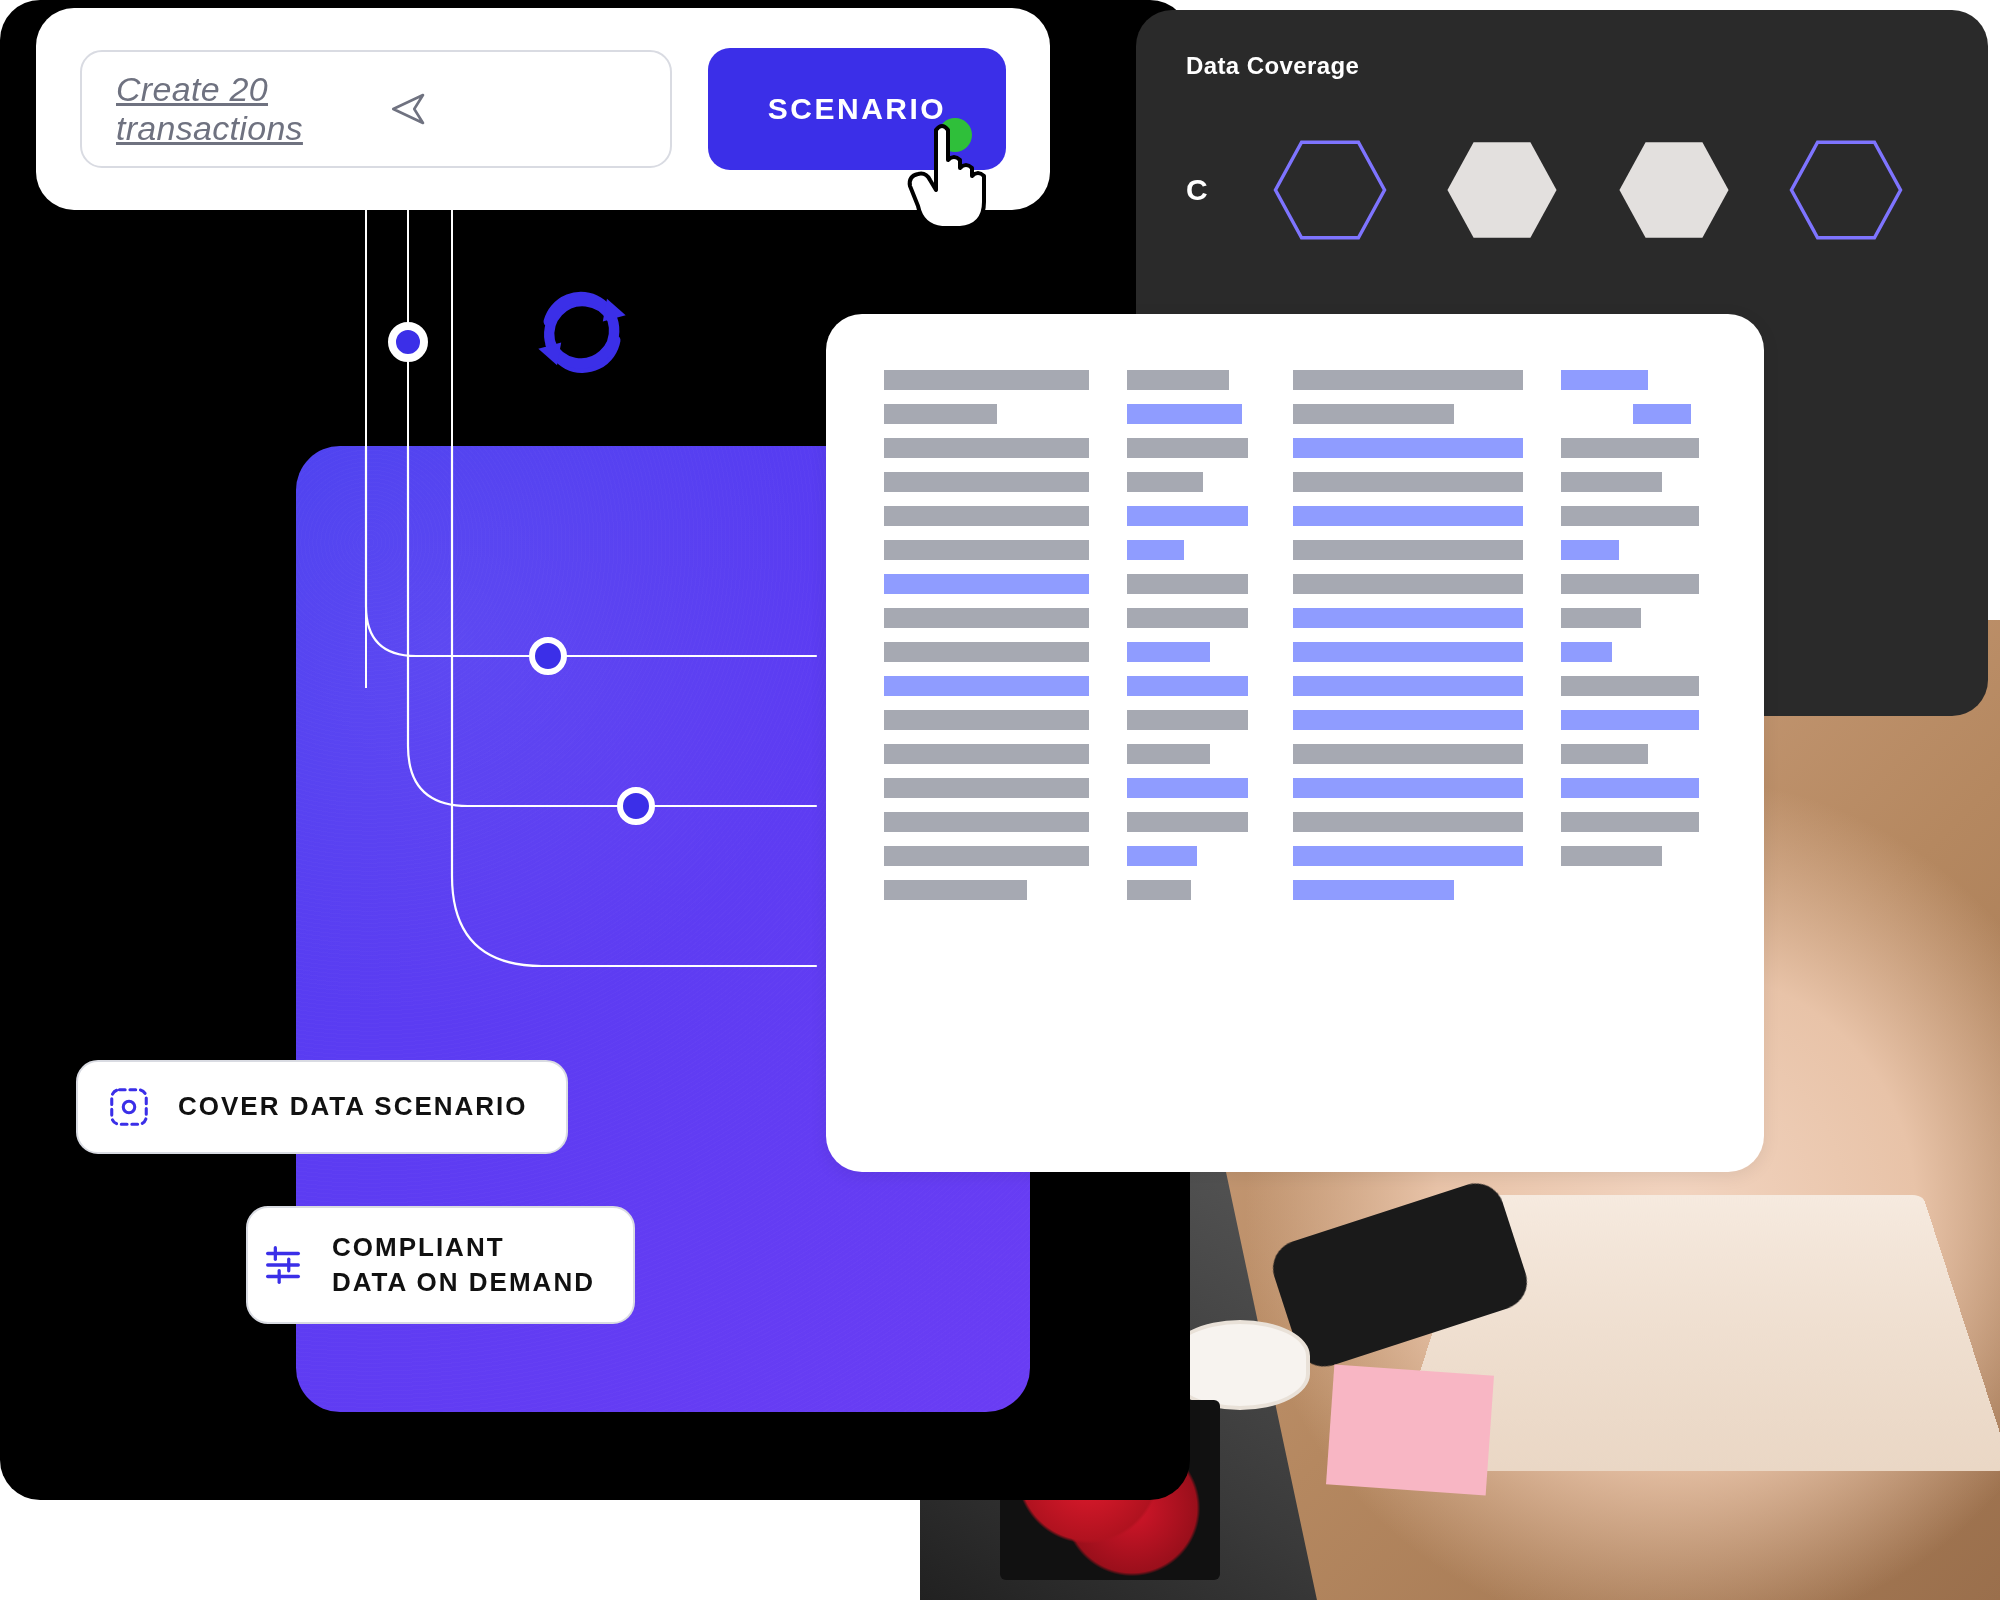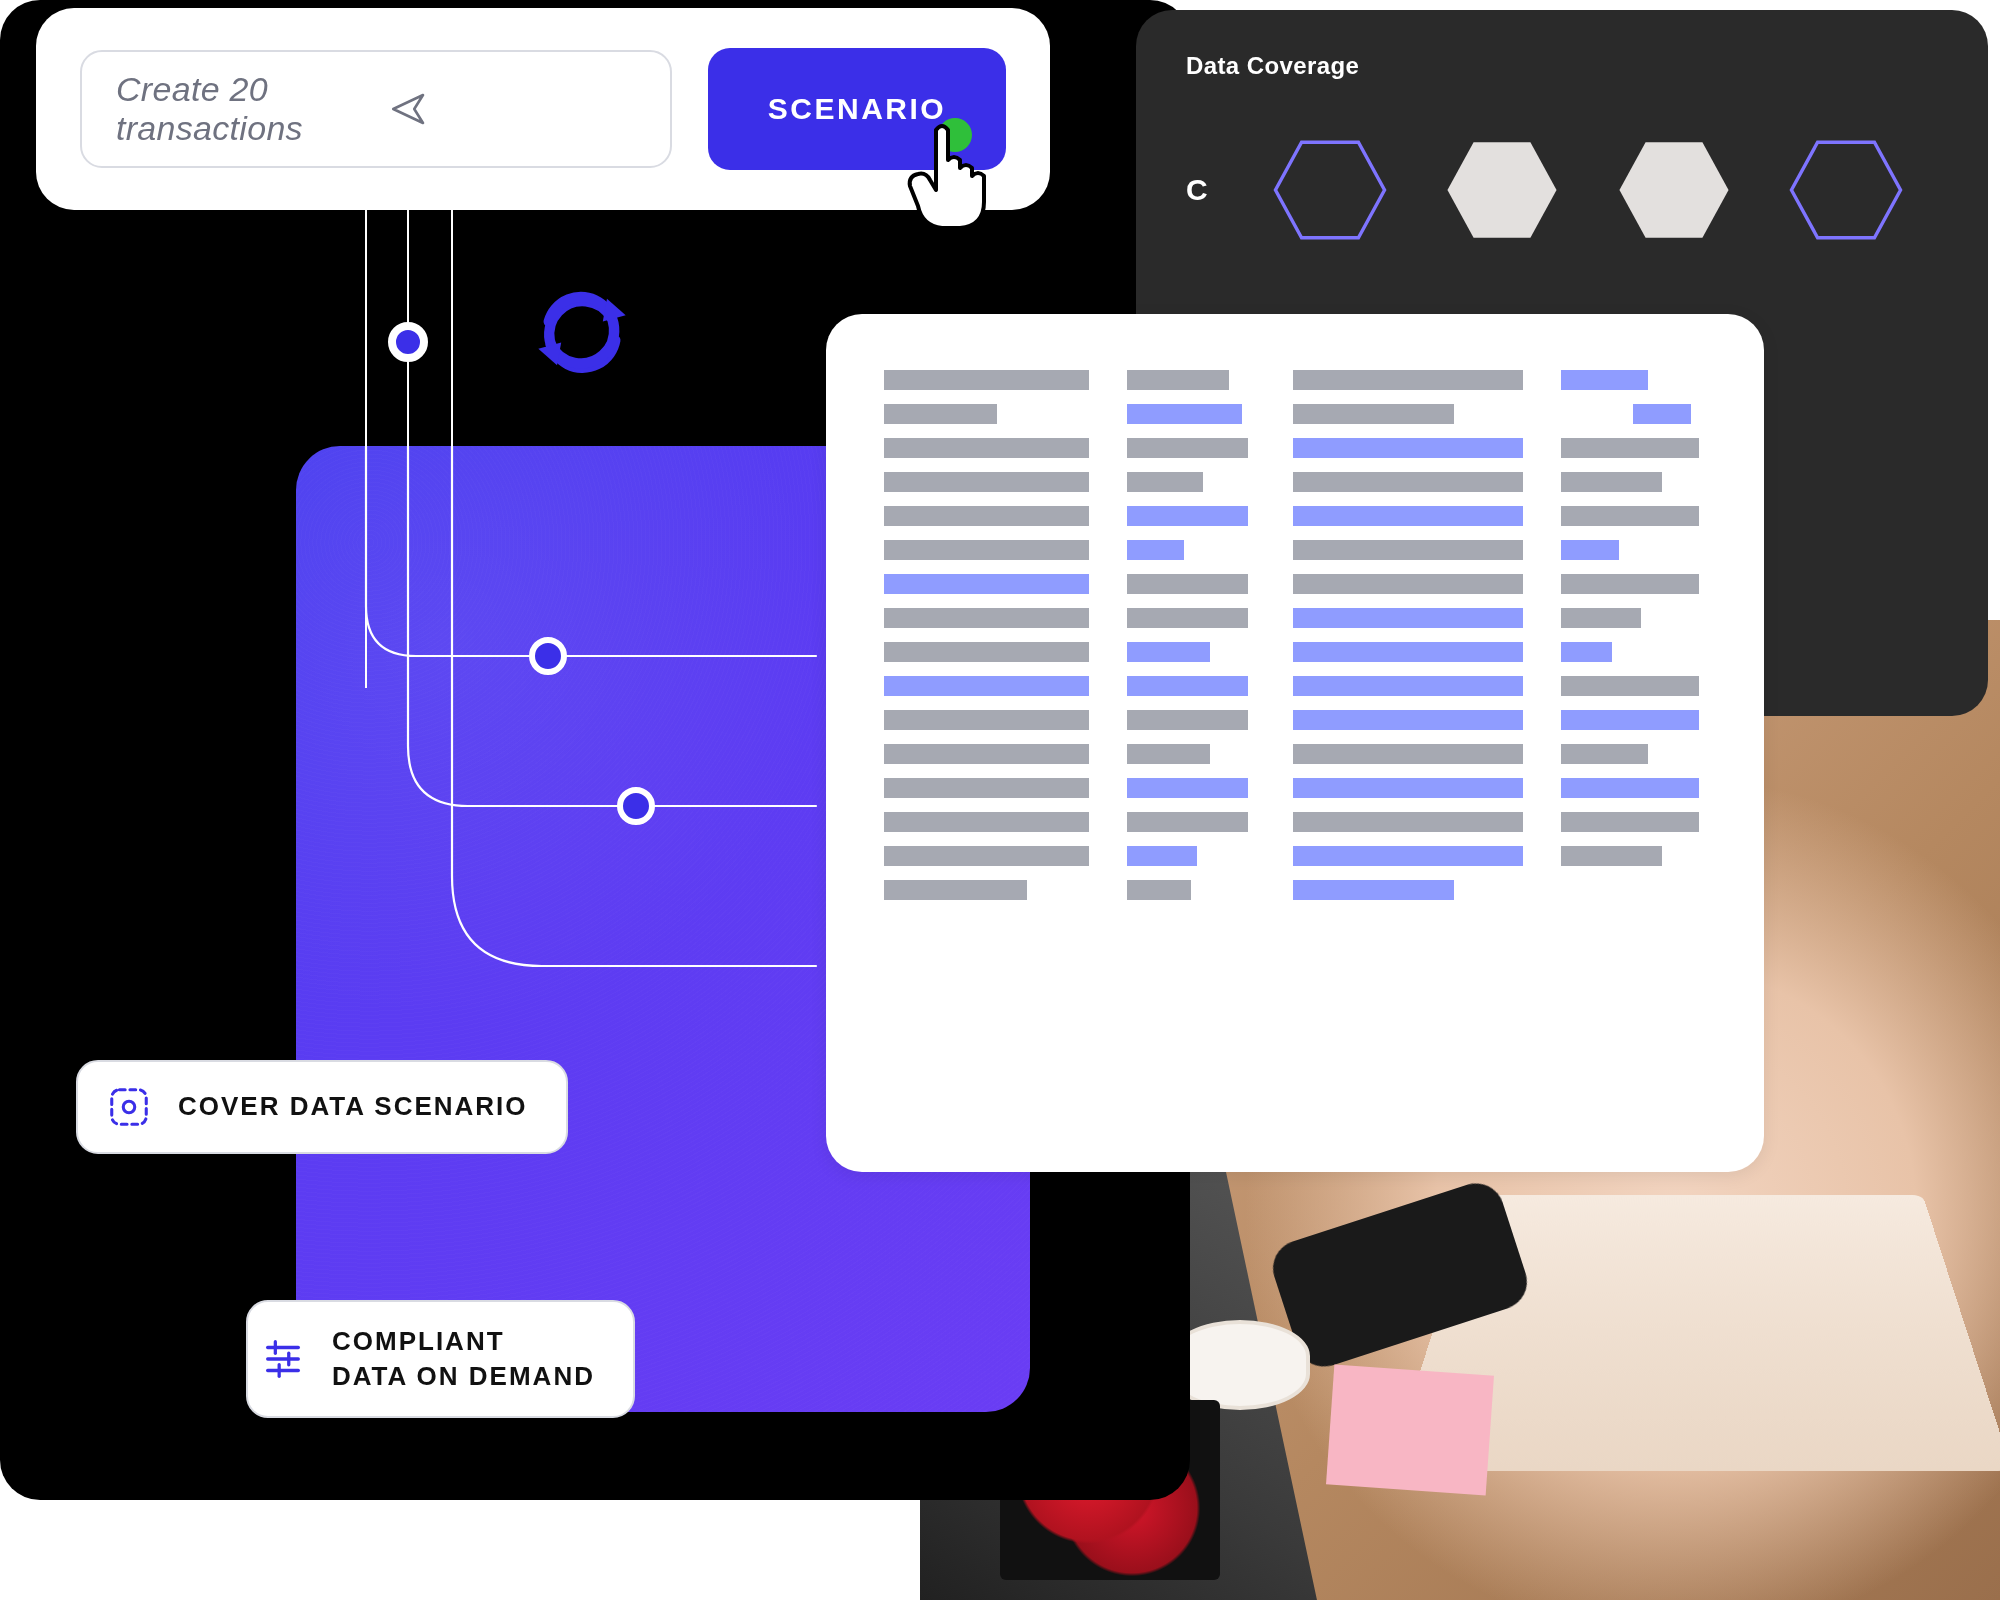--- a/index.html
+++ b/index.html
@@ -174,20 +174,21 @@
     padding: 0 34px;
     gap: 24px;
     background:#fff;
   }
   .gen-input span {
     font-size: 34px;
     font-style: italic;
     color: #6f7280;
     flex: 1;
     letter-spacing: .3px;
+    text-decoration: underline;
   }
   .send-icon svg { display:block; }
   .gen-btn {
     width: 298px; height: 122px;
     background: #3b2fe8;
     color: #fff;
     border: none;
     border-radius: 22px;
     font-size: 30px;
     font-weight: 700;
@@ -279,21 +280,21 @@
   }
   .pill .picon { width: 46px; height: 46px; flex-shrink:0; }
   .pill .ptext {
     font-size: 26px;
     font-weight: 700;
     letter-spacing: 2px;
     color: #111;
     line-height: 1.35;
   }
   .pill-1 { left: 76px; top: 1060px; }
-  .pill-2 { left: 246px; top: 1300px; padding-left: 12px; }
+  .pill-2 { left: 246px; top: 1206px; padding-left: 12px; }
 
 </style>
 </head>
 <body>
 
 <div class="canvas">
 
   <div class="bg-photo"></div>
   <div class="bg-phone"></div>
   <div class="bg-cup"></div>

